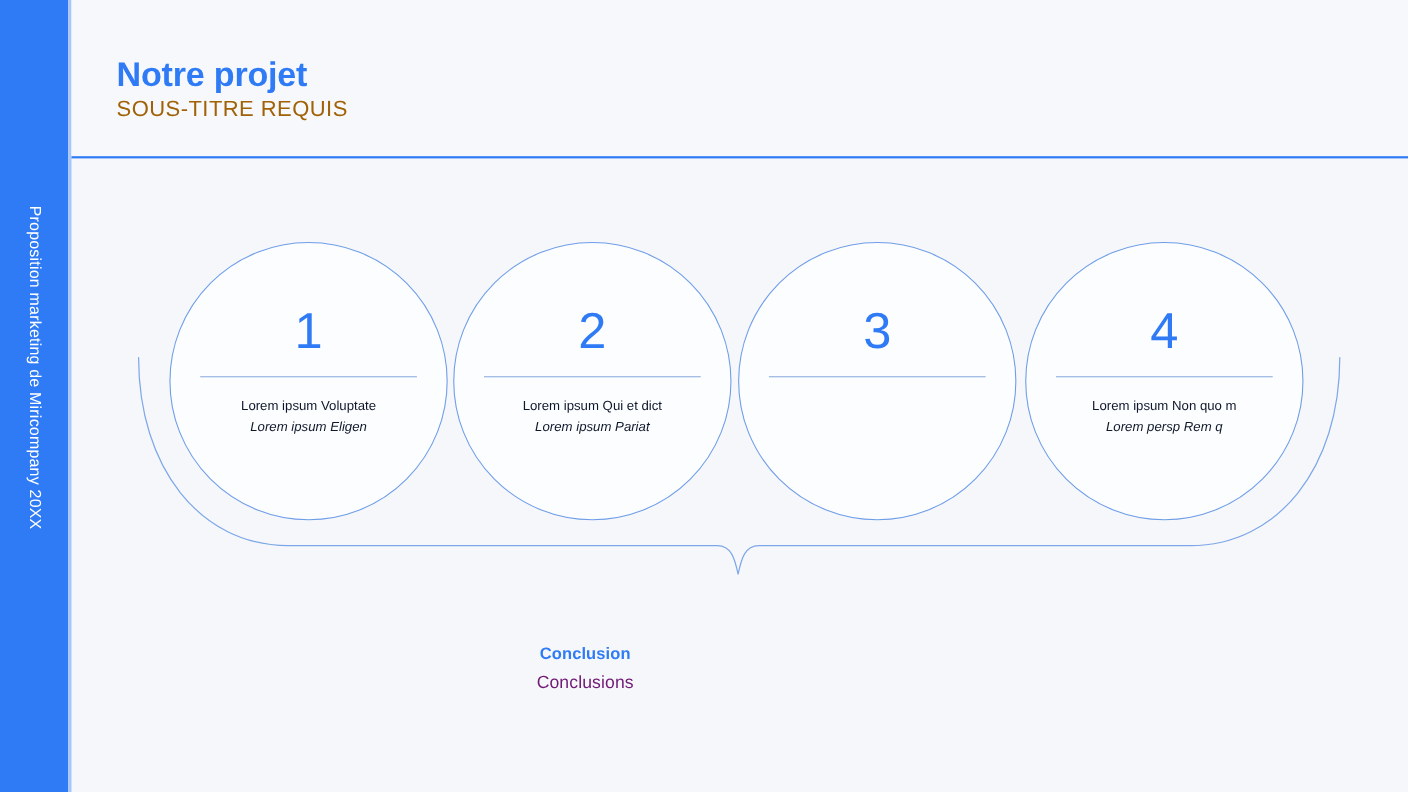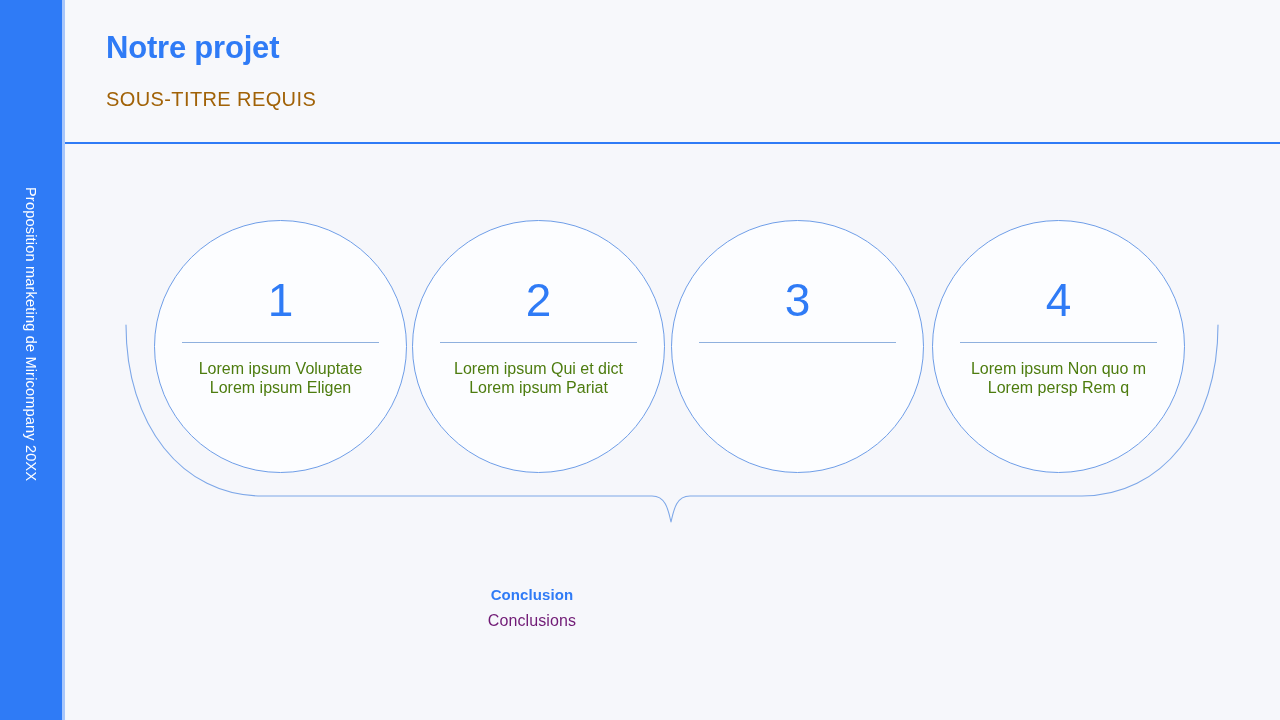--- a/index.html
+++ b/index.html
@@ -61,21 +61,21 @@
     position: absolute;
     left: 65px;
     top: 142px;
     width: 1215px;
     height: 1.6px;
     background: #2f7bf6;
   }
   #title {
     position: absolute;
     left: 106px;
-    top: 30px;
+    top: 50px;
     margin: 0;
     font-size: 31px;
     font-weight: bold;
     color: #2f7bf6;
     letter-spacing: -0.2px;
   }
   #subtitle {
     position: absolute;
     left: 106px;
     top: 88px;
@@ -124,25 +124,25 @@
   .step-rule {
     margin-top: 19px;
     width: 197px;
     height: 1px;
     background: #8fb0de;
   }
   .step-text {
     margin-top: 17px;
     width: 210px;
     text-align: center;
-    font-size: 16px;
+    font-size: 12px;
     line-height: 18.5px;
-    color: #4d7c0f;
-  }
-  .step-text .l2 { display: block; }
+    color: #0f172a;
+  }
+  .step-text .l2 { display: block; font-style: italic; }
 
   
   #conclusion {
     position: absolute;
     left: 0;
     top: 586px;
     width: 1064px;
     text-align: center;
   }
   #conclusion-kicker {

